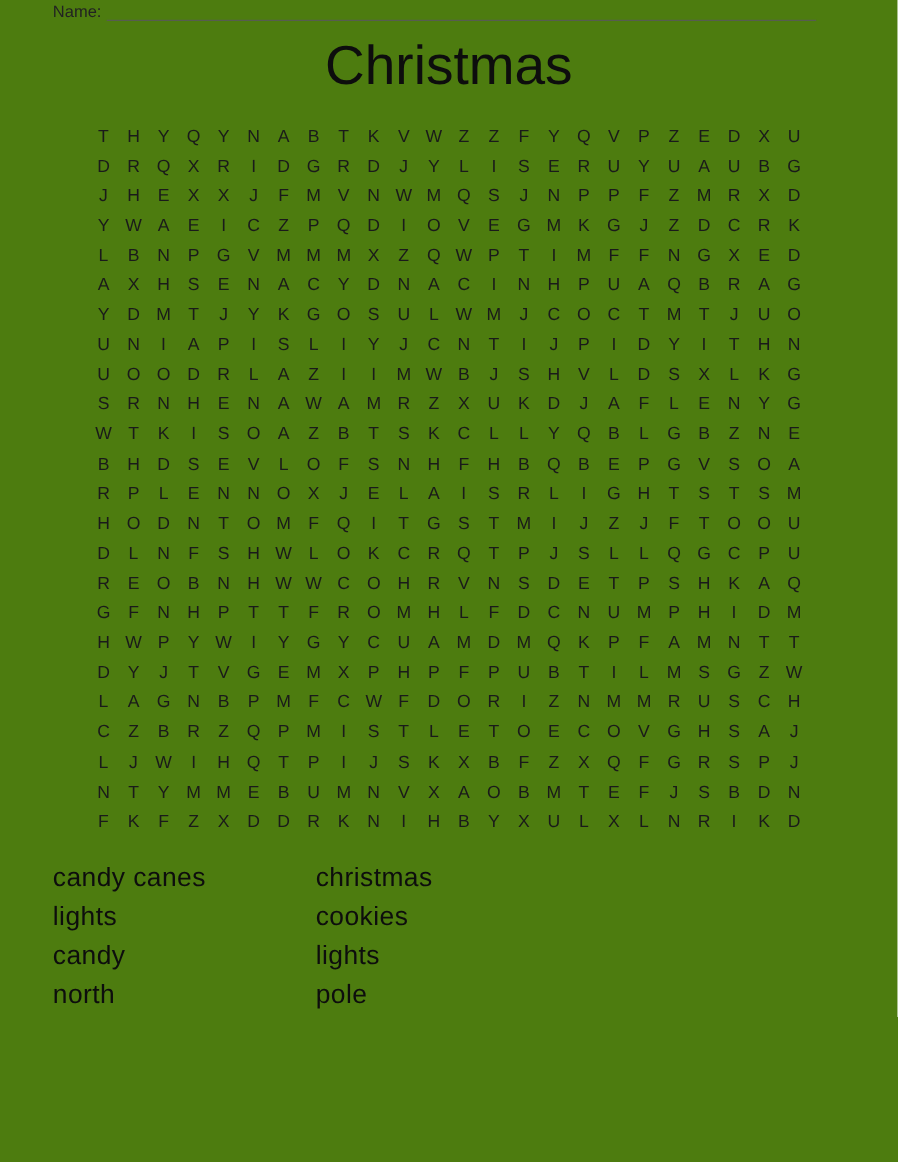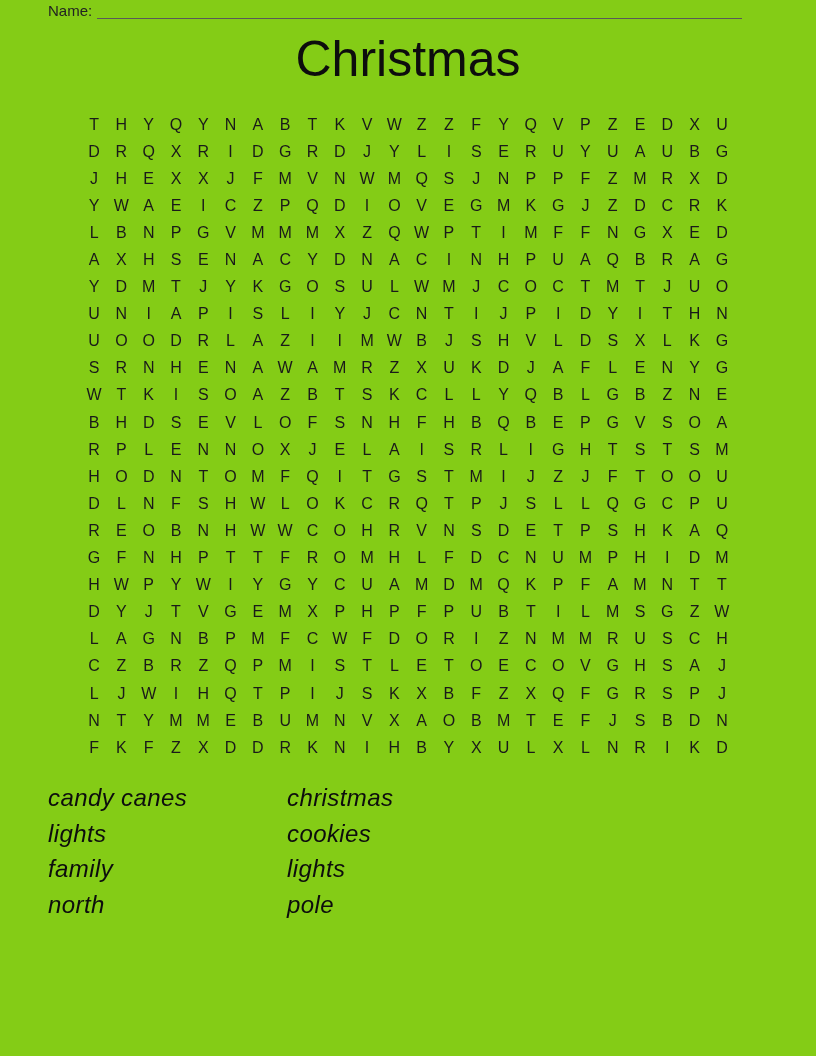--- a/index.html
+++ b/index.html
@@ -4,21 +4,21 @@
 <style>
   html, body {
     margin: 0;
     padding: 0;
     background: #ffffff;
   }
   .page {
     position: relative;
     width: 816px;
     height: 1056px;
-    background: #84cc16;
+    background: #4d7c0f;
     font-family: "Liberation Sans", sans-serif;
     color: #111111;
     overflow: hidden;
   }
   .name-row {
     display: flex;
     align-items: flex-end;
     padding: 3px 74px 0 48px;
     height: 16px;
   }
@@ -63,21 +63,20 @@
     padding-left: 48px;
   }
   .word-col {
     width: 239px;
   }
   .word {
     font-size: 24px;
     line-height: 35.6px;
     letter-spacing: 0.4px;
     color: #0d0d0d;
-    font-style: italic;
   }
 </style>
 </head>
 <body>
 
 <div class="page">
   <div class="name-row">
     <span class="name-label">Name:</span>
     <span class="name-line"></span>
   </div>
@@ -660,21 +659,21 @@
       <span class="cell">R</span>
       <span class="cell">I</span>
       <span class="cell">K</span>
       <span class="cell">D</span>
     </div>
 
   <div class="words" id="words">
       <div class="word-col">
         <div class="word">candy canes</div>
         <div class="word">lights</div>
-        <div class="word">family</div>
+        <div class="word">candy</div>
         <div class="word">north</div>
       </div>
       <div class="word-col">
         <div class="word">christmas</div>
         <div class="word">cookies</div>
         <div class="word">lights</div>
         <div class="word">pole</div>
       </div>
     </div>
 </div>

